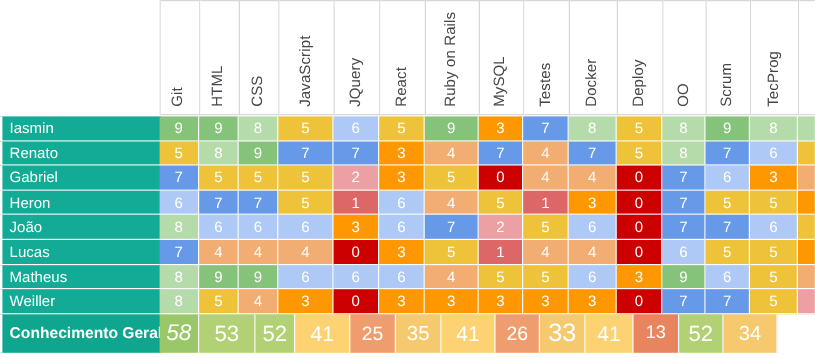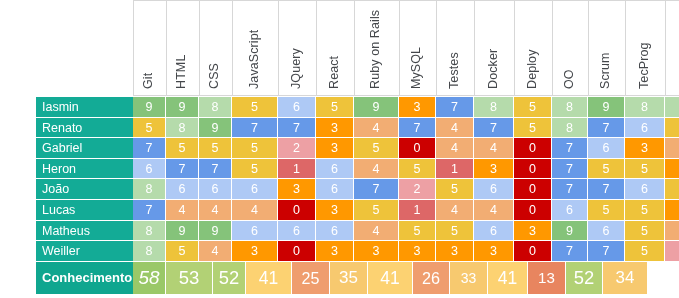--- a/index.html
+++ b/index.html
@@ -47,21 +47,20 @@
     background:#13ab96;
     color:#ffffff;
     font-size:12.5px;
     line-height:20.6px;
     padding-left:6px;
     box-sizing:border-box;
     border-bottom:1.5px solid #ffffff;
     border-left:2px solid #ffffff;
     white-space:nowrap;
     overflow:hidden;
-    margin-left:34px;
   }
   .namecell.total{
     height:32px;line-height:32px;
     font-weight:bold;
     background:#0fa68f;
     border-bottom:none;
     font-size:13px;
   }
 
   
@@ -289,21 +288,21 @@
       </div>
       <div class="row total">
         <div class="cell" style="width: 33px; background: rgb(154, 200, 104); font-size: 18.9px; font-style: italic;">58</div>
         <div class="cell" style="width: 47px; background: rgb(178, 209, 117); font-size: 18.5px;">53</div>
         <div class="cell" style="width: 33px; background: rgb(178, 209, 117); font-size: 18.4px;">52</div>
         <div class="cell" style="width: 46px; background: rgb(252, 210, 114); font-size: 17.5px;">41</div>
         <div class="cell" style="width: 38px; background: rgb(239, 157, 110); font-size: 16.1px;">25</div>
         <div class="cell" style="width: 38px; background: rgb(247, 201, 111); font-size: 17px;">35</div>
         <div class="cell" style="width: 45px; background: rgb(252, 210, 114); font-size: 17.5px;">41</div>
         <div class="cell" style="width: 37px; background: rgb(239, 157, 110); font-size: 16.2px;">26</div>
-        <div class="cell" style="width: 38px; background: rgb(247, 201, 111); font-size: 14px;">33</div>
+        <div class="cell" style="width: 38px; background: rgb(247, 201, 111); font-size: 21px;">33</div>
         <div class="cell" style="width: 40px; background: rgb(252, 210, 114); font-size: 17.5px;">41</div>
         <div class="cell" style="width: 38px; background: rgb(232, 133, 95); font-size: 15.1px;">13</div>
         <div class="cell" style="width: 37px; background: rgb(178, 209, 117); font-size: 18.4px;">52</div>
         <div class="cell" style="width: 45px; background: rgb(247, 201, 111); font-size: 16.9px;">34</div>
       </div>
     </div>
 
 </div>
 
 </body></html>

